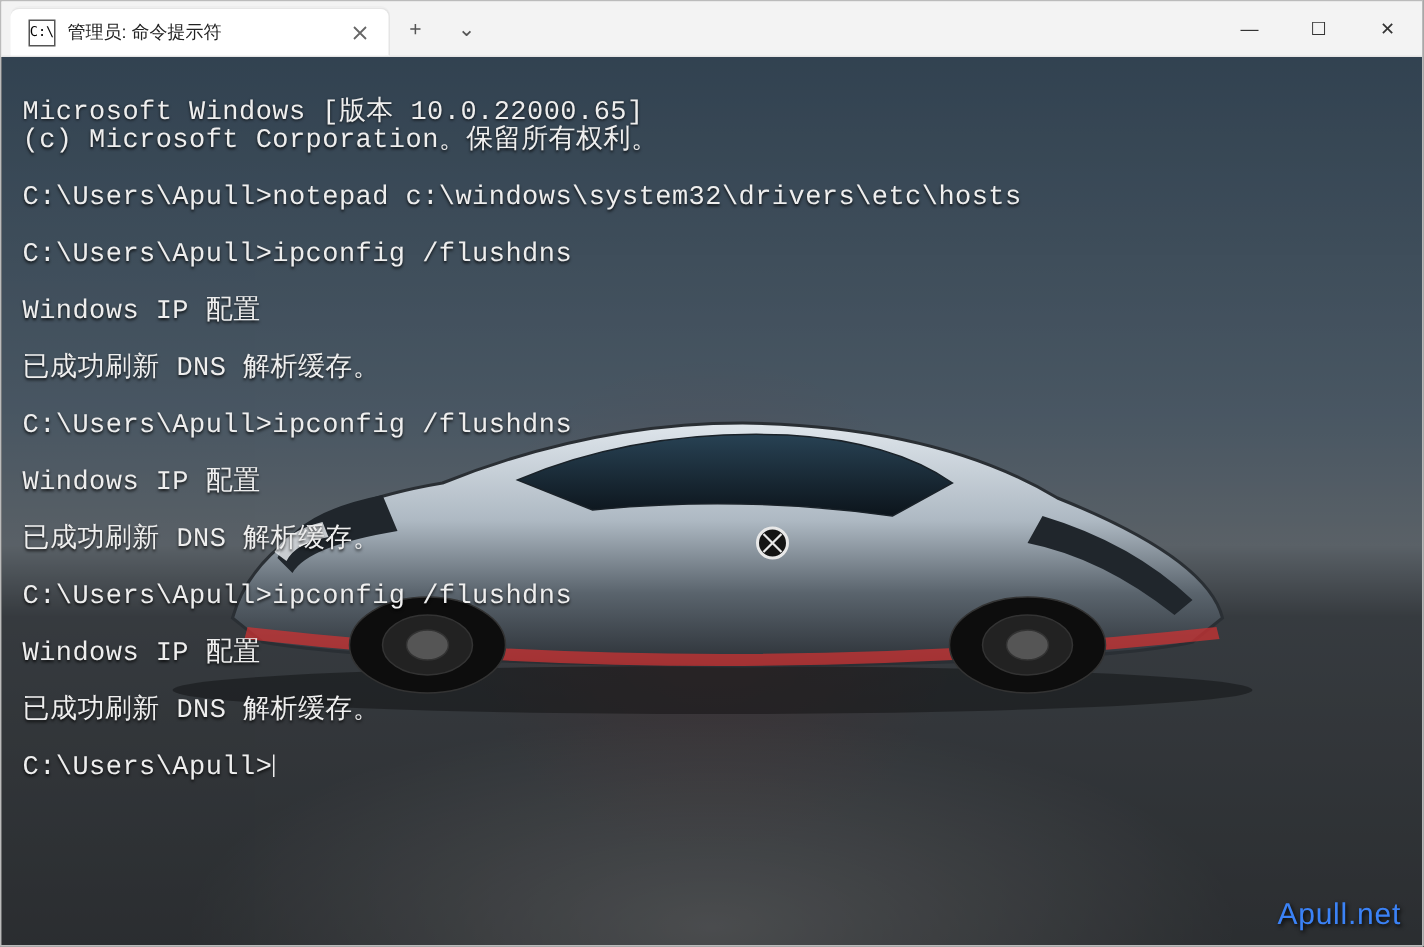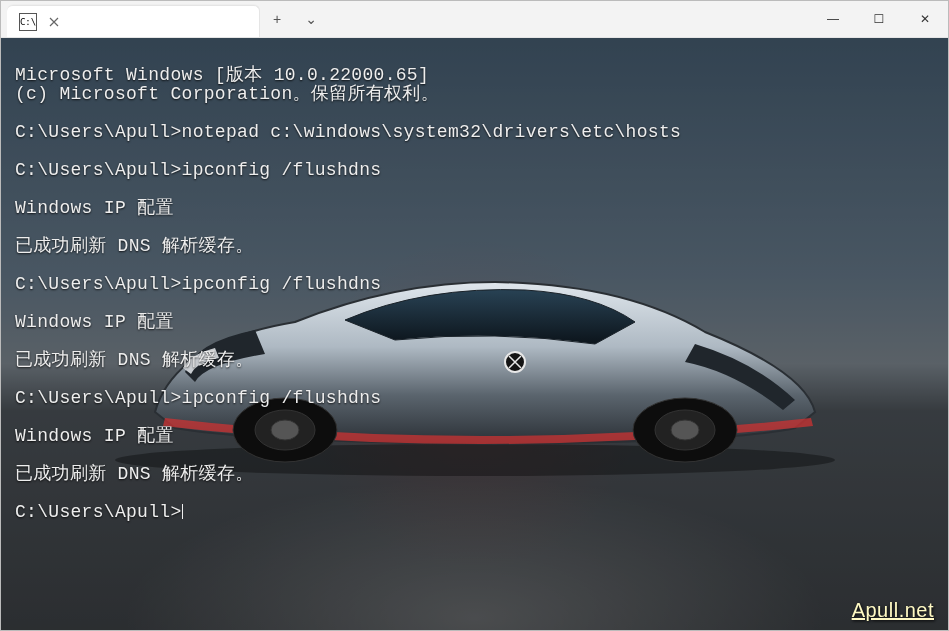--- a/index.html
+++ b/index.html
@@ -75,32 +75,33 @@
     color:#eeeeee; white-space:pre;
     text-shadow:0 1px 2px rgba(0,0,0,.8);
   }
   .cursor {
     display:inline-block; width:1px; height:15px; background:#eee;
     vertical-align:-2px; animation:blink 1s step-end infinite;
   }
   @keyframes blink { 50% { opacity:0; } }
   .watermark {
     position:absolute; right:14px; bottom:8px; z-index:3;
-    font-family:"Segoe UI",sans-serif; font-size:20px; color:#fef9c3;
-    text-shadow:1px 1px 3px rgba(0,0,0,.9); letter-spacing:.5px;text-decoration:underline;
+    font-family:"Segoe UI",sans-serif; font-size:20px; color:#3b82f6;
+    text-shadow:1px 1px 3px rgba(0,0,0,.9); letter-spacing:.5px;
   }
 </style>
 </head>
 <body>
 
 <div class="window">
 
   <div class="titlebar">
     <div class="tab">
       <span class="tab-icon">C:\</span>
+      <span class="tab-title">管理员: 命令提示符</span>
       <span class="tab-close">
         <svg width="10" height="10" viewBox="0 0 10 10">
             <path d="M1 1 L9 9 M9 1 L1 9" stroke="#666" stroke-width="1.2"></path>
           </svg>
       </span>
     </div>
     <div class="tb-btn">
       <span>+</span>
     </div>
     <div class="tb-btn">

